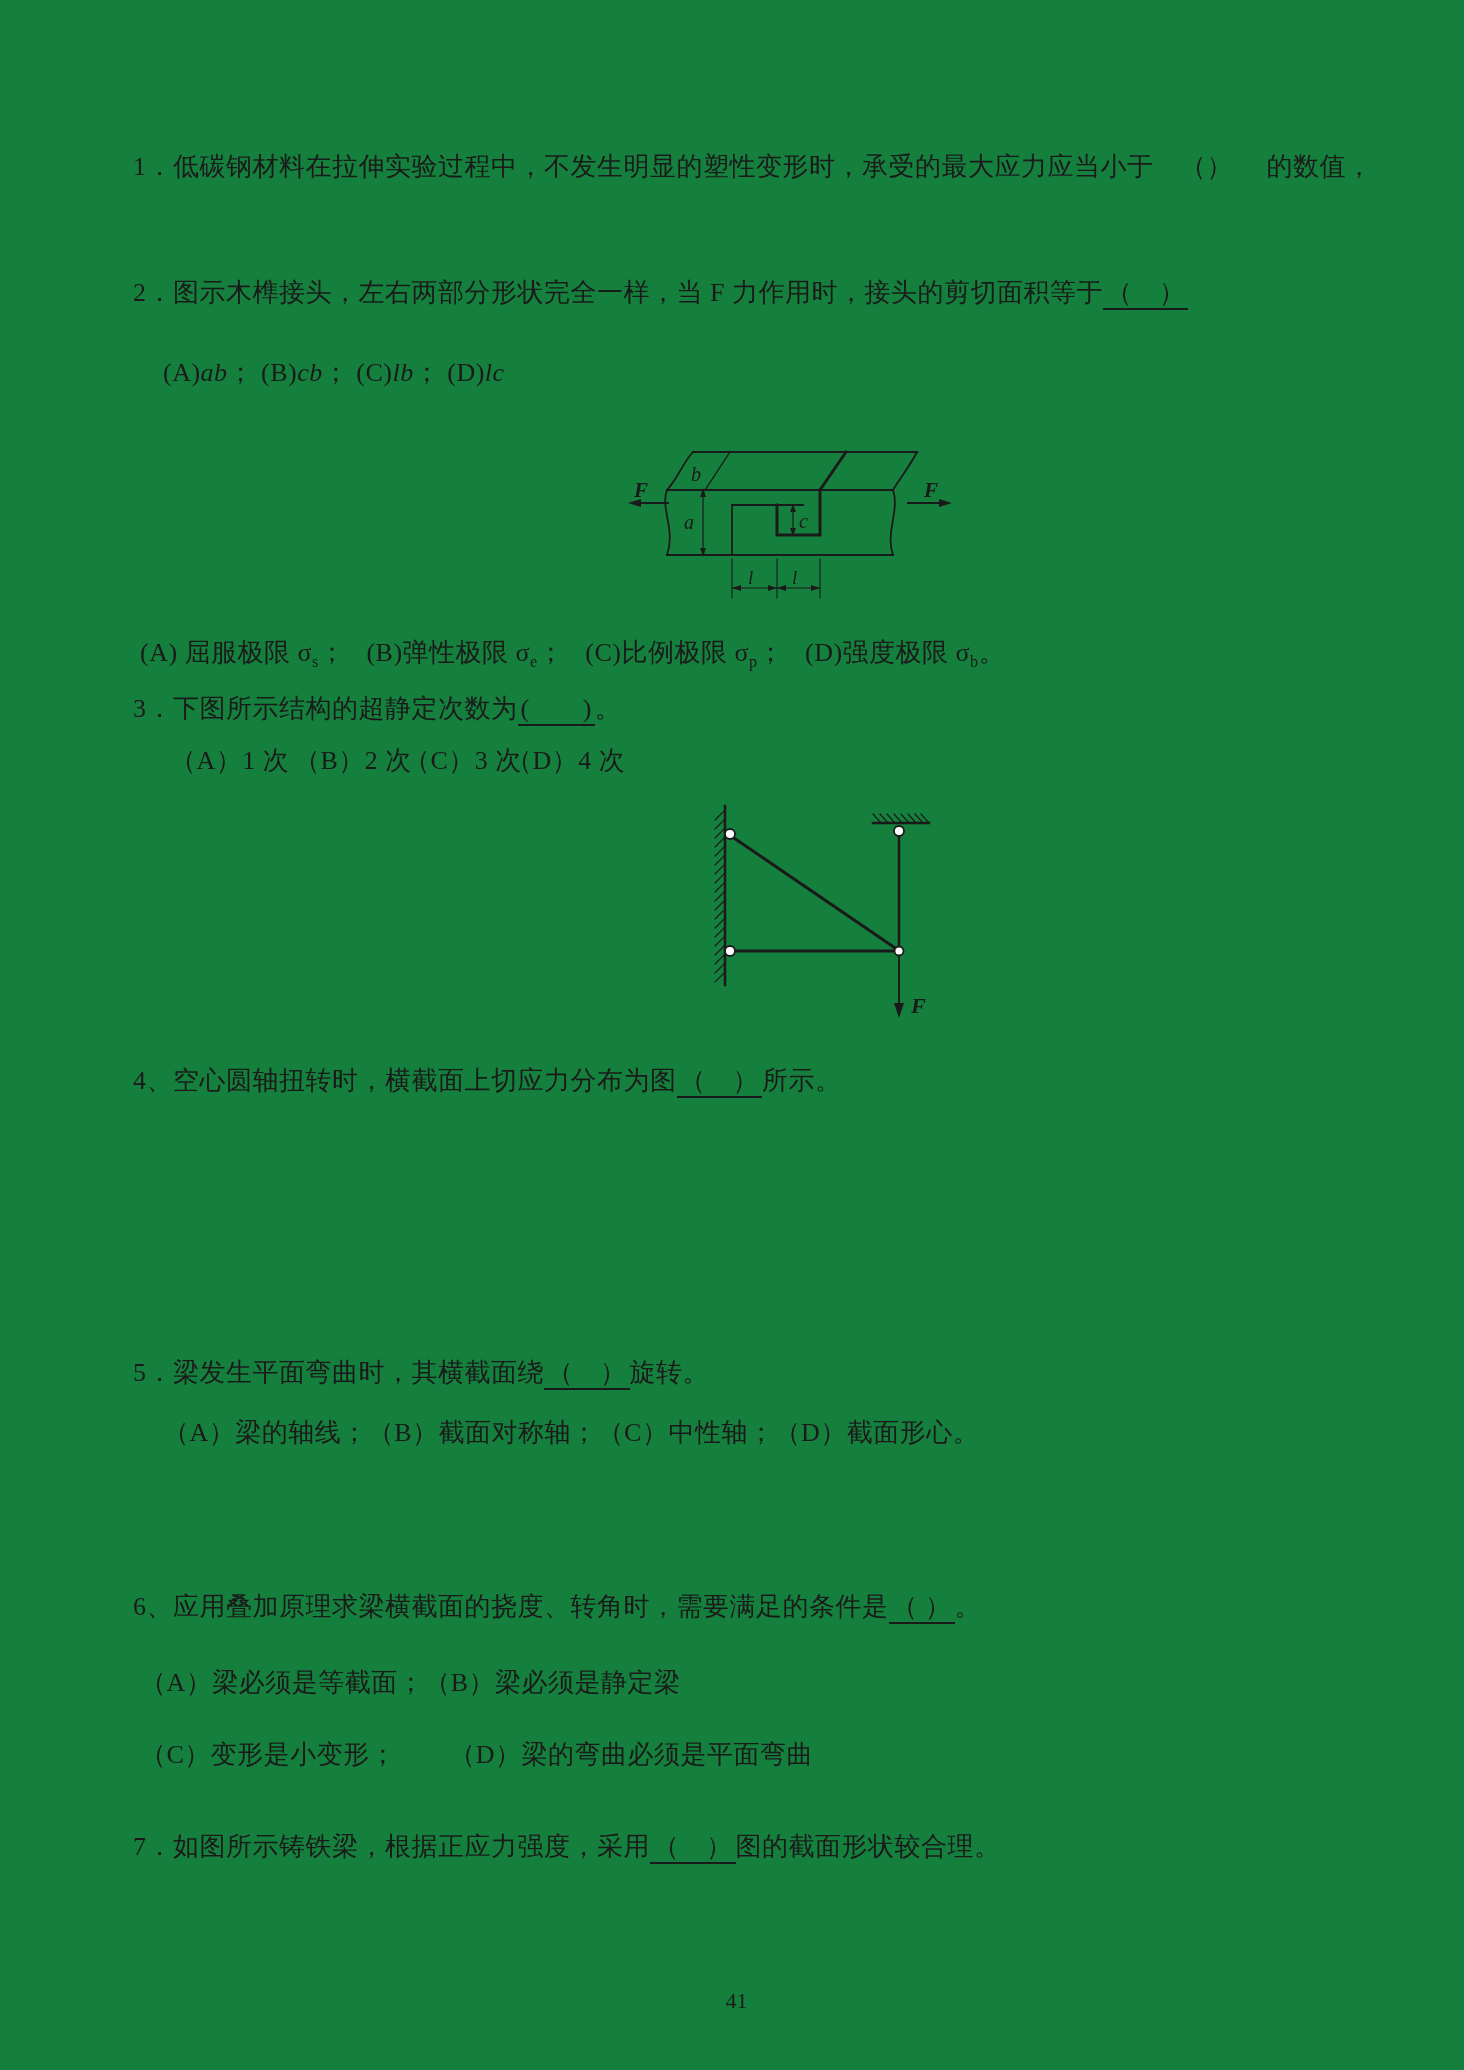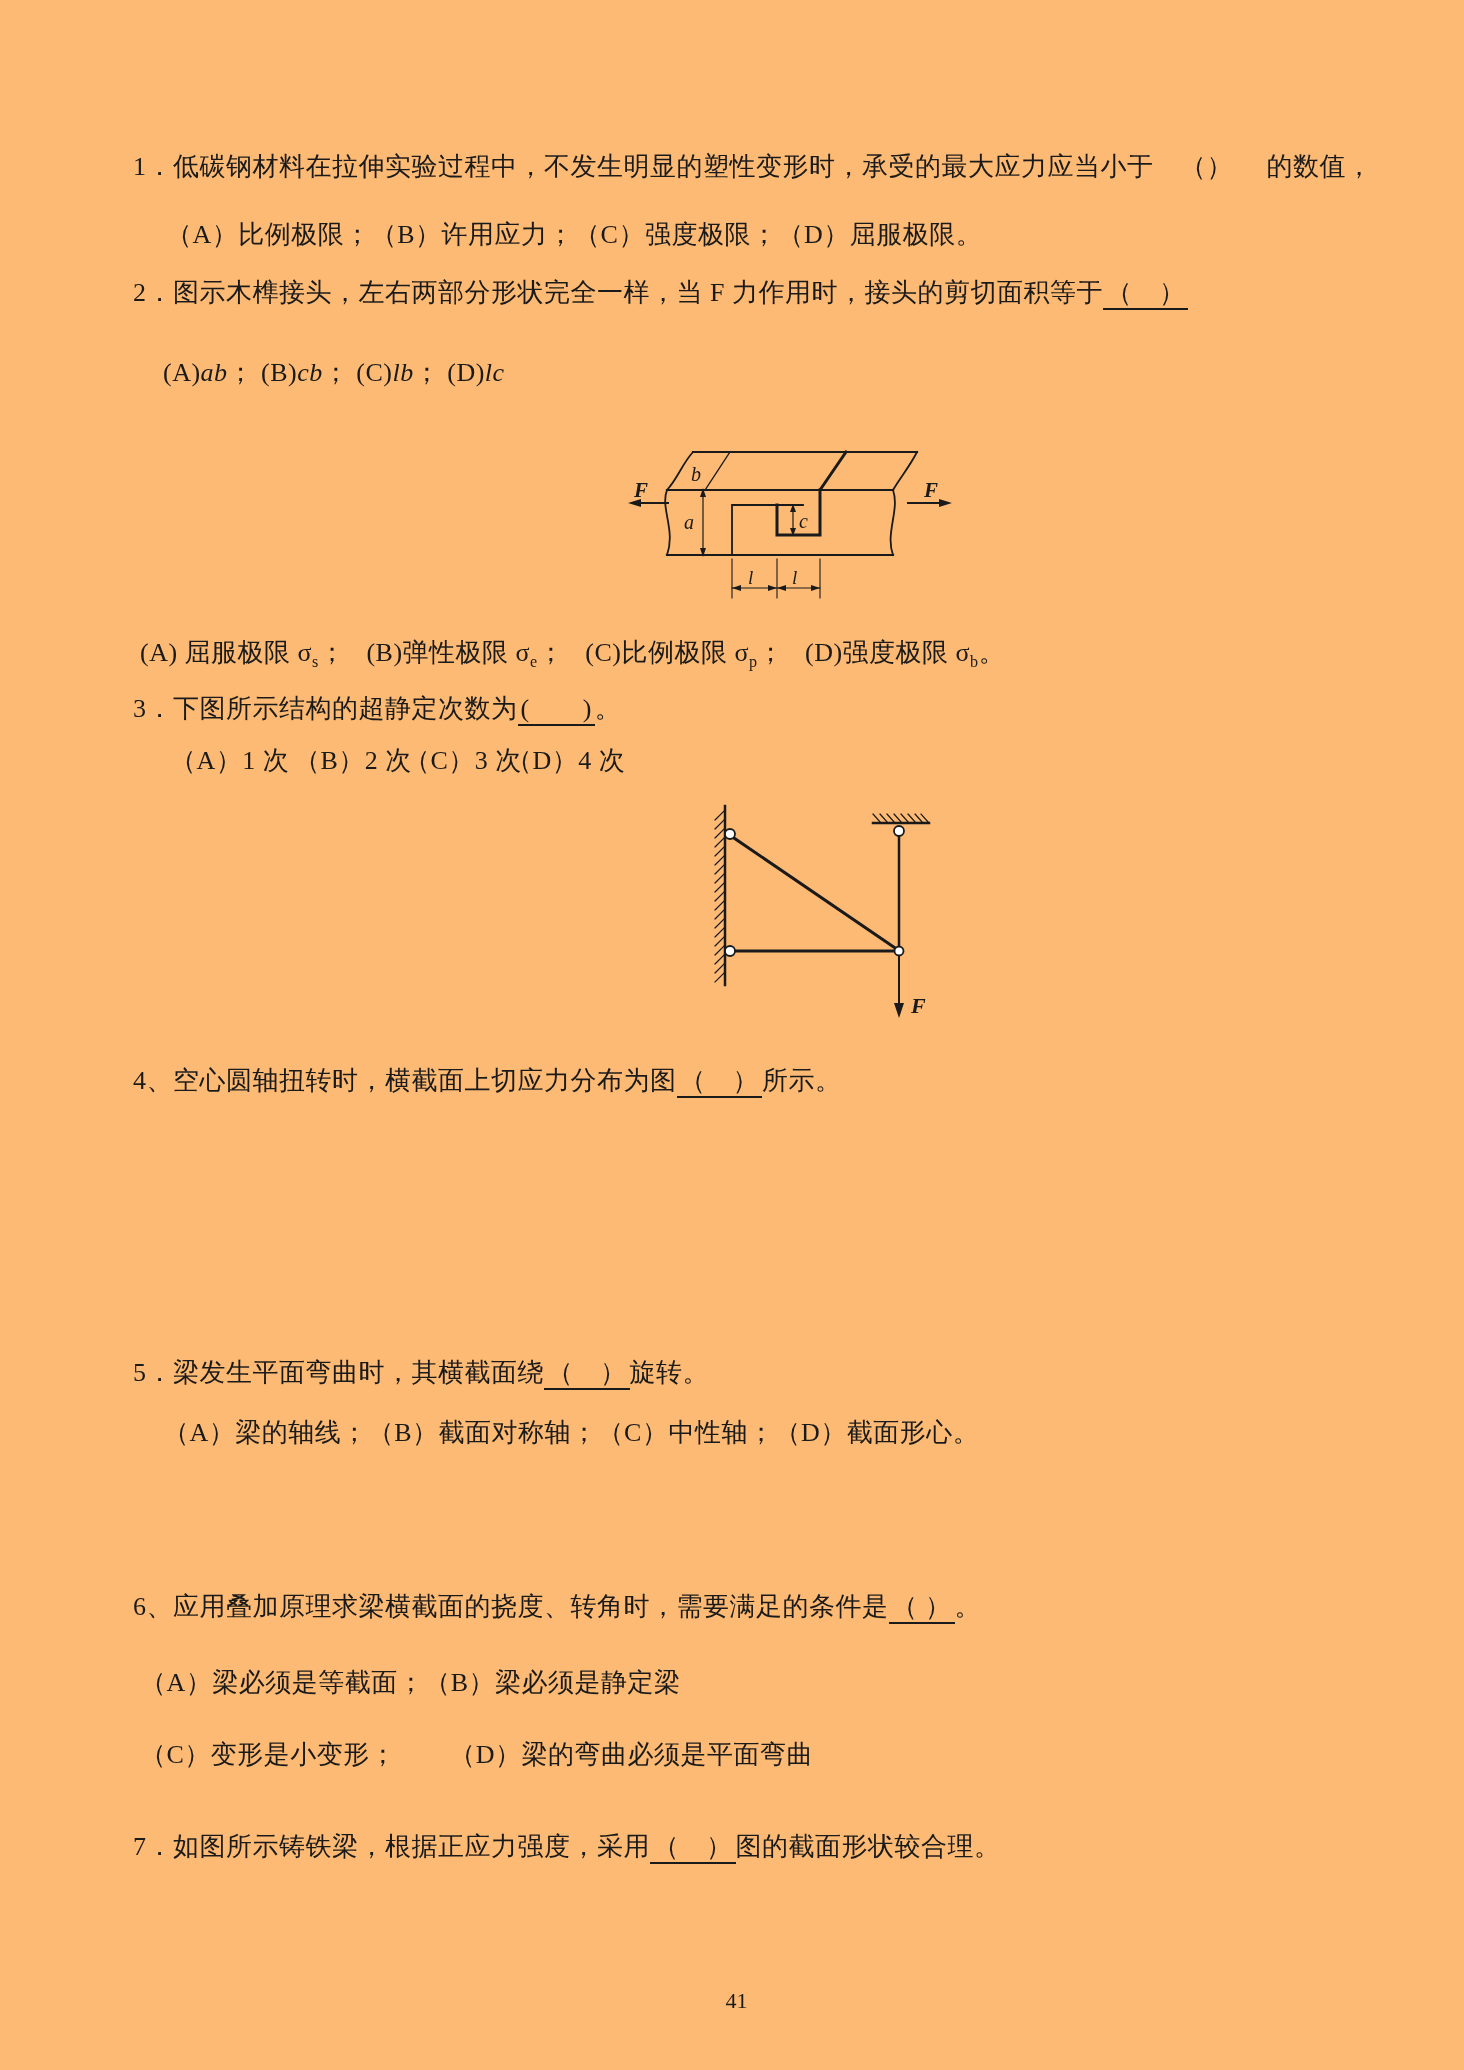--- a/index.html
+++ b/index.html
@@ -1,20 +1,20 @@
 <!DOCTYPE html>
 <html><head>
 <meta charset="utf-8">
 <style>
   html,body{margin:0;padding:0;background:#ffffff;}
   .page{
     position:relative;
     width:1464px;
     height:2070px;
-    background:#fdba74;
+    background:#15803d;
     font-family:"Liberation Serif", serif;
     color:#1a1a1a;
     overflow:hidden;
   }
   .t{
     position:absolute;
     font-size:26px;
     line-height:34px;
     white-space:nowrap;
     letter-spacing:0.5px;
@@ -40,21 +40,20 @@
     font-style:italic;
     fill:#1a1a1a;
   }
 </style>
 </head>
 <body>
 
 <div class="page">
 
   <div class="t" style="left:133px;top:150px">1．低碳钢材料在拉伸实验过程中，不发生明显的塑性变形时，承受的最大应力应当小于　（）　 的数值，</div>
-  <div class="t" style="left:166px;top:218px">（A）比例极限；（B）许用应力；（C）强度极限；（D）屈服极限。</div>
 
   <div class="t" style="left:133px;top:276px">
     <span>2．图示木榫接头，左右两部分形状完全一样，当 F 力作用时，接头的剪切面积等于</span><span class="blank">（　）</span>
   </div>
   <div class="t" style="left:163px;top:356px">
     <span><span>(A)</span><span class="it">ab</span><span>；</span></span>
     <span><span>(B)</span><span class="it">cb</span><span>；</span></span>
     <span><span>(C)</span><span class="it">lb</span><span>；</span></span>
     <span><span>(D)</span><span class="it">lc</span><span></span></span>
   </div>

